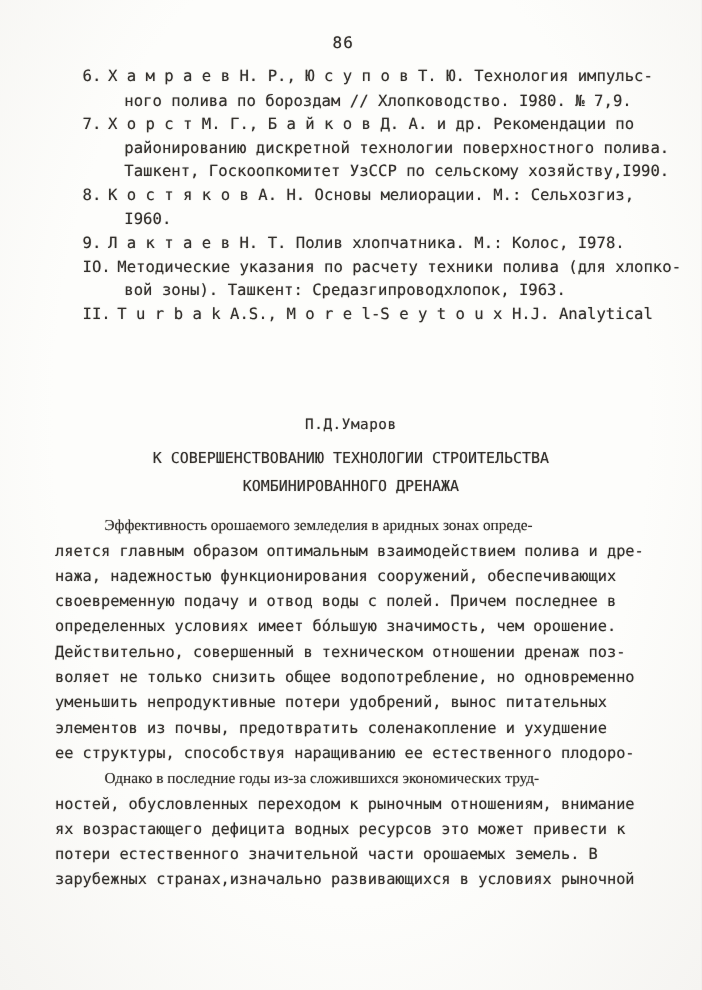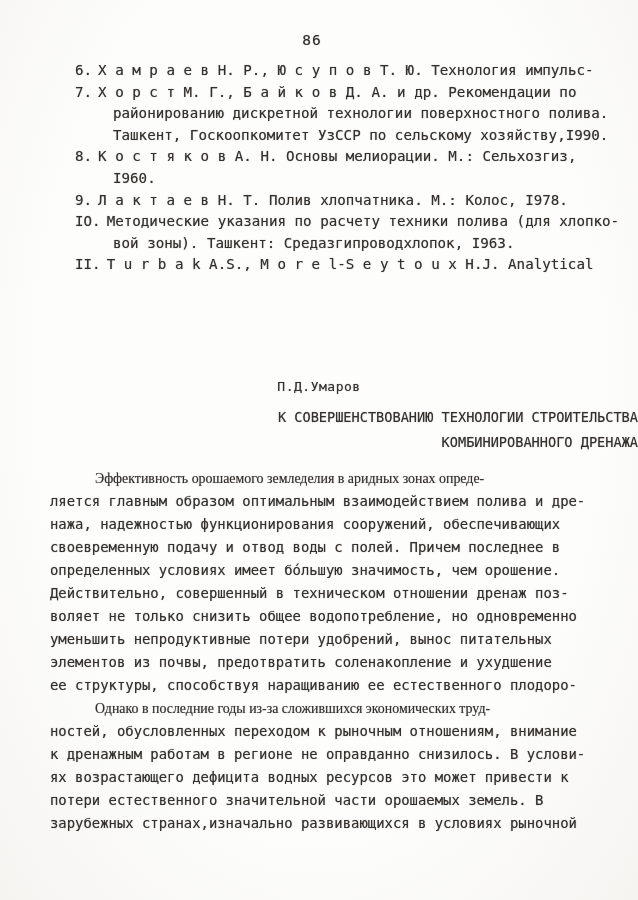--- a/index.html
+++ b/index.html
@@ -36,21 +36,21 @@
   .article-author {
     position: absolute;
     top: 379px; left: 0; right: 0;
     text-align: center;
     font-size: 13px;
     letter-spacing: 0.5px;
   }
   .article-title {
     position: absolute;
     top: 405px; left: 0; right: 0;
-    text-align: right;
+    text-align: center;
     font-size: 13.6px;
     line-height: 24.5px;
   }
 
   .body-text {
     position: absolute;
     top: 467px; left: 50px; right: 44px;
     font-size: 13.9px;
     line-height: 23px;
   }
@@ -61,20 +61,23 @@
 <body>
 
 <div class="page">
 
   <div class="page-number ink">86</div>
 
   <div class="refs ink">
 
     <div class="ref-item">
       <div class="ref-first"><span class="ref-num">6.</span><span>Х а м р а е в  Н. Р., Ю с у п о в  Т. Ю. Технология импульс-</span></div>
+      <div class="ref-cont">
+          <div>ного полива по бороздам // Хлопководство. I980. № 7,9.</div>
+        </div>
     </div>
 
     <div class="ref-item">
       <div class="ref-first"><span class="ref-num">7.</span><span>Х о р с т  М. Г., Б а й к о в  Д. А. и др. Рекомендации по</span></div>
       <div class="ref-cont">
           <div>районированию дискретной технологии поверхностного полива.</div>
           <div>Ташкент, Госкоопкомитет УзССР по сельскому хозяйству,I990.</div>
         </div>
     </div>
 
@@ -119,20 +122,19 @@
         <div class="indent-first">определенных условиях имеет бо́льшую значимость, чем орошение.</div>
         <div class="indent-first">Действительно, совершенный в техническом отношении дренаж поз-</div>
         <div class="indent-first">воляет не только снизить общее водопотребление, но одновременно</div>
         <div class="indent-first">уменьшить непродуктивные потери удобрений, вынос питательных</div>
         <div class="indent-first">элементов из почвы, предотвратить соленакопление и ухудшение</div>
         <div class="indent-first">ее структуры, способствуя наращиванию ее естественного плодоро-</div>
       </div>
     <div class="para indented">
         <div class="indent-first">Однако в последние годы из-за сложившихся экономических труд-</div>
         <div class="indent-first">ностей, обусловленных переходом к рыночным отношениям, внимание</div>
-        <div class="indent-first">к дренажным работам в регионе не оправданно снизилось. В услови-</div>
         <div class="indent-first">ях возрастающего дефицита водных ресурсов это может привести к</div>
         <div class="indent-first">потери естественного значительной части орошаемых земель. В</div>
         <div class="indent-first">зарубежных странах,изначально развивающихся в условиях рыночной</div>
       </div>
   </div>
 
 </div>
 
 </body></html>

